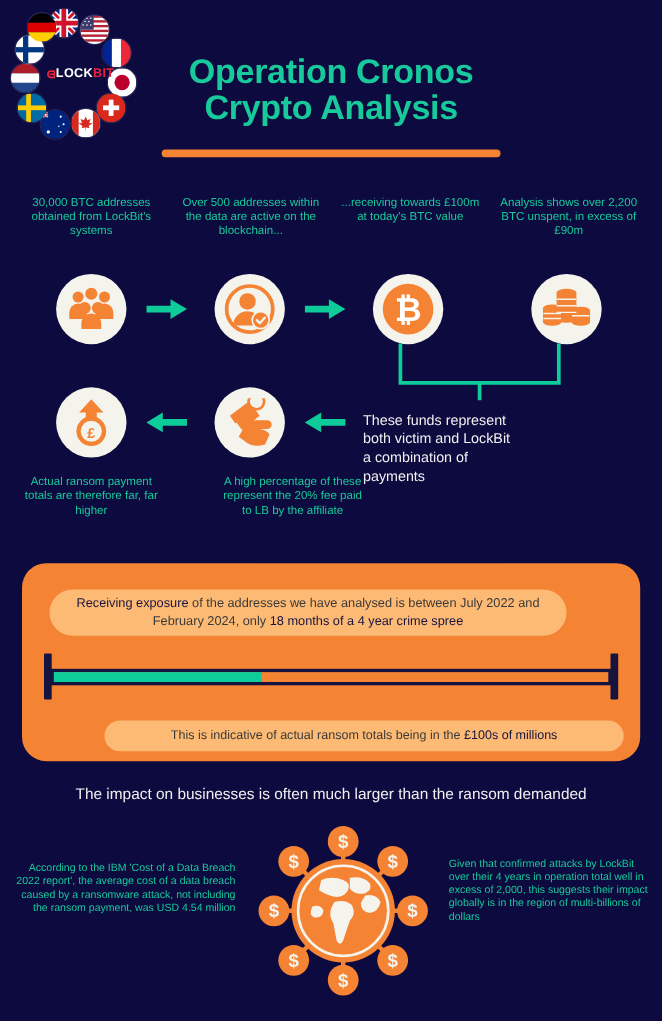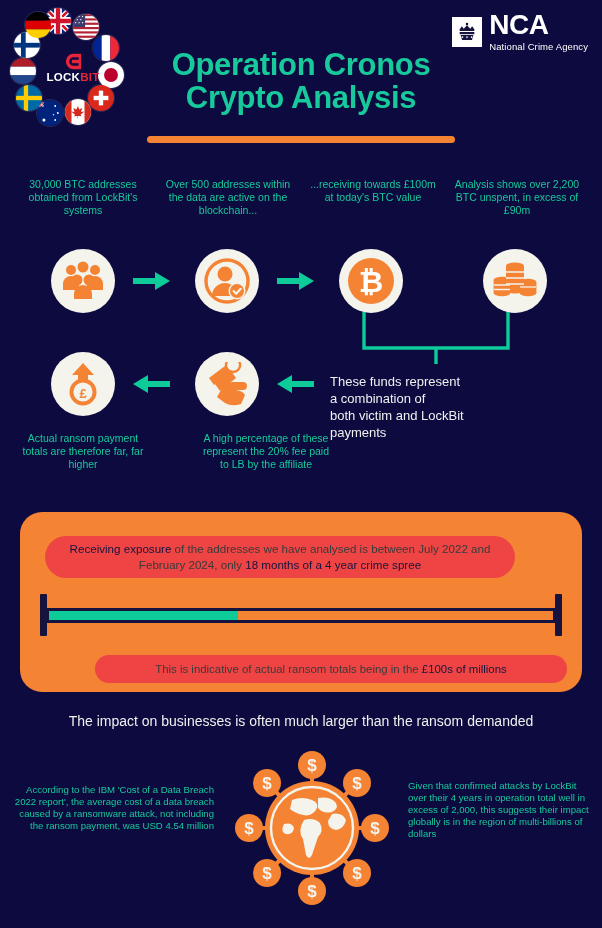--- a/index.html
+++ b/index.html
@@ -14,21 +14,21 @@
 
   
   #header{position:absolute;left:0;top:0;width:602px;height:150px;}
 
   #flag-cluster{position:absolute;left:12px;top:6px;width:120px;height:120px;}
   .flag{position:absolute;width:26px;height:26px;border-radius:50%;
         overflow:hidden;box-shadow:0 0 0 1px rgba(255,255,255,.12);}
   .flag .fi{width:100%;height:100%;display:block;}
 
   #lockbit{position:absolute;left:30px;top:40px;width:62px;height:44px;
-           display:flex;flex-direction:column;align-items:center;justify-content:center;}
+           display:flex;flex-direction:row;align-items:center;justify-content:center;}
   #lockbit .lb-mark{width:19px;height:17px;margin-bottom:2px;}
   #lockbit .lb-text{font-size:11.5px;font-weight:700;letter-spacing:.3px;color:#ffffff;line-height:1;}
   #lockbit .lb-text i{font-style:normal;color:#e8233c;}
 
   #nca{position:absolute;right:14px;top:12px;display:flex;align-items:center;gap:7px;}
   #nca .crest{width:30px;height:30px;background:#fff;display:flex;align-items:center;justify-content:center;}
   #nca .nca-wrap{display:flex;flex-direction:column;align-items:flex-start;}
   #nca .nca-big{font-size:28px;font-weight:700;color:#fff;line-height:.95;letter-spacing:-.5px;}
   #nca .nca-sub{font-size:9.5px;color:#fff;line-height:1.2;margin-top:2px;letter-spacing:.1px;}
 
@@ -39,21 +39,21 @@
 
   
   .cap{position:absolute;text-align:center;font-size:10.5px;line-height:1.22;color:#18c99b;}
   .circle{position:absolute;width:64px;height:64px;border-radius:50%;
           background:#f4f3ec;display:flex;align-items:center;justify-content:center;}
   .arrow{position:absolute;}
 
   
   #panel{position:absolute;left:20px;top:512px;width:562px;height:180px;
          background:#f58334;border-radius:22px;}
-  .pill{position:absolute;background:#ef4444;border-radius:22px;
+  .pill{position:absolute;background:#fdba74;border-radius:22px;
         display:flex;align-items:center;justify-content:center;text-align:center;
         color:#3a3a3a;}
   #pill-top{left:45px;top:536px;width:470px;height:42px;font-size:11.6px;line-height:1.35;padding:0 14px;box-sizing:border-box;}
   #pill-bot{left:95px;top:655px;width:472px;height:28px;font-size:11.4px;padding:0 16px;box-sizing:border-box;}
   #pill-top b,#pill-bot b{color:#16133f;}
 
   #gauge{position:absolute;left:40px;top:594px;width:522px;height:42px;}
   .gcap{position:absolute;top:0;width:7px;height:42px;background:#16133f;border-radius:1px;}
   .gtrack{position:absolute;left:6px;top:14px;width:510px;height:15px;background:#16133f;}
   .gfill-bg{position:absolute;left:9px;top:17px;width:504px;height:9px;background:#f58334;}
@@ -195,37 +195,20 @@
     <div id="lockbit">
       <svg class="lb-mark" viewBox="0 0 22 20">
         <path d="M2,1 H20 V19 H11 A9,9 0 0 1 11,1 Z" fill="#e8233c"></path>
         <path d="M6,5 H17 V15 H11 A5,5 0 0 1 11,5 Z" fill="#0c0a3e"></path>
         <rect x="9" y="8" width="9" height="4" fill="#e8233c"></rect>
       </svg>
       <div class="lb-text"><span>LOCK</span><i>BIT</i></div>
     </div>
   </div>
 
-  <div id="nca">
-    <div class="crest">
-      <svg width="22" height="22" viewBox="0 0 24 24">
-        <path d="M12 2 a1.4,1.4 0 1 1 0,2.8 a1.4,1.4 0 1 1 0,-2.8 Z" fill="#16133f"></path>
-        <path d="M4 9 l2.4,-3.2 l2 2.6 L12 4.6 l3.6,3.8 l2,-2.6 L20 9 v2 H4 Z" fill="#16133f"></path>
-        <rect x="4" y="12" width="16" height="2.4" fill="#16133f"></rect>
-        <path d="M5 15.4 h14 l-1.6,5.2 H6.6 Z" fill="#16133f"></path>
-        <circle cx="7" cy="17.6" r=".9" fill="#fff"></circle>
-          <circle cx="12" cy="17.6" r=".9" fill="#fff"></circle>
-        <circle cx="17" cy="17.6" r=".9" fill="#fff"></circle>
-      </svg>
-    </div>
-    <div class="nca-wrap">
-      <div class="nca-big">NCA</div>
-      <div class="nca-sub">National Crime Agency</div>
-    </div>
-  </div>
 
   <div id="title">
     <div>Operation Cronos</div>
     <div>Crypto Analysis</div>
   </div>
   <div id="accent-bar"></div>
 </div>
 
 <div class="cap" style="left:18px;top:178px;width:130px;">
   <b>30,000 BTC</b>
@@ -304,22 +287,22 @@
     </g>
   </svg>
 </div>
 
 <svg style="position:absolute;left:360px;top:312px;" width="152" height="52" viewBox="0 0 152 52">
   <path d="M4,0 V36 H148 V0 M76,36 V52" stroke="#0ecb9a" stroke-width="3.4" fill="none"></path>
 </svg>
 
 <div style="position:absolute;left:330px;top:374px;width:262px;text-align:left;font-size:13px;line-height:1.3;color:#f0f0f0;">
   <div>These funds represent</div>
+  <div><span>both </span><b>victim and LockBit</b></div>
   <div>a combination of</div>
-  <div><span>both </span><b>victim and LockBit</b></div>
   <div>payments</div>
 </div>
 
 <div class="arrow" style="left:277px;top:373px;">
   <svg width="38" height="22" viewBox="0 0 38 22">
     <path d="M37,8 H15 V2 L0,11 L15,20 V14 H37 Z" fill="#0ecb9a"></path>
     </svg>
 </div>
 <div class="arrow" style="left:133px;top:373px;">
   <svg width="38" height="22" viewBox="0 0 38 22">

